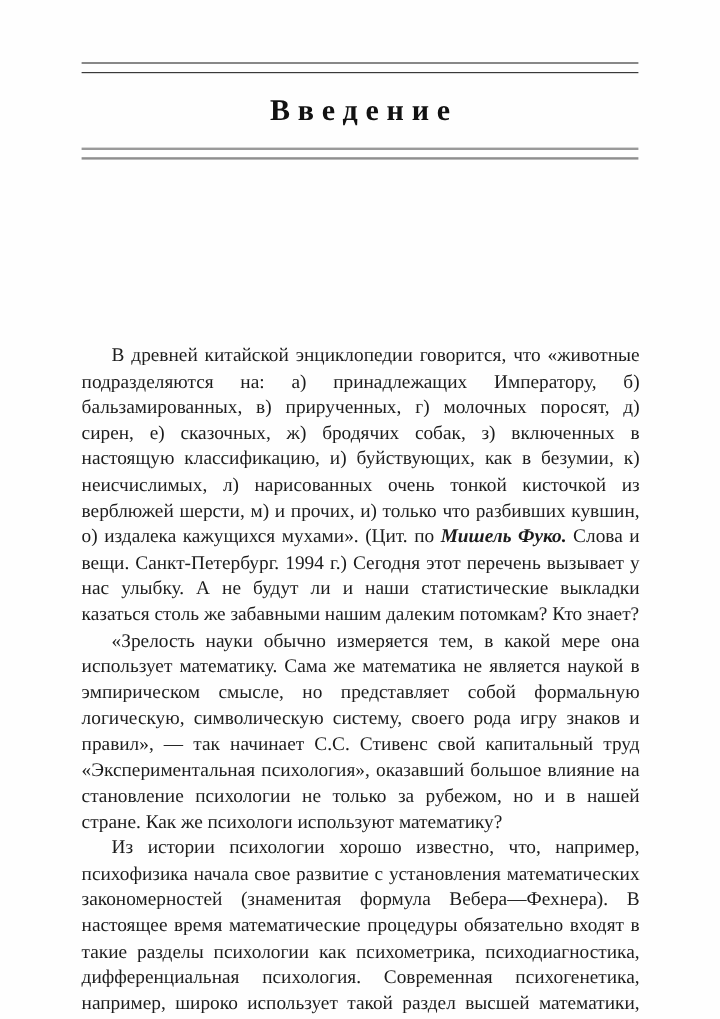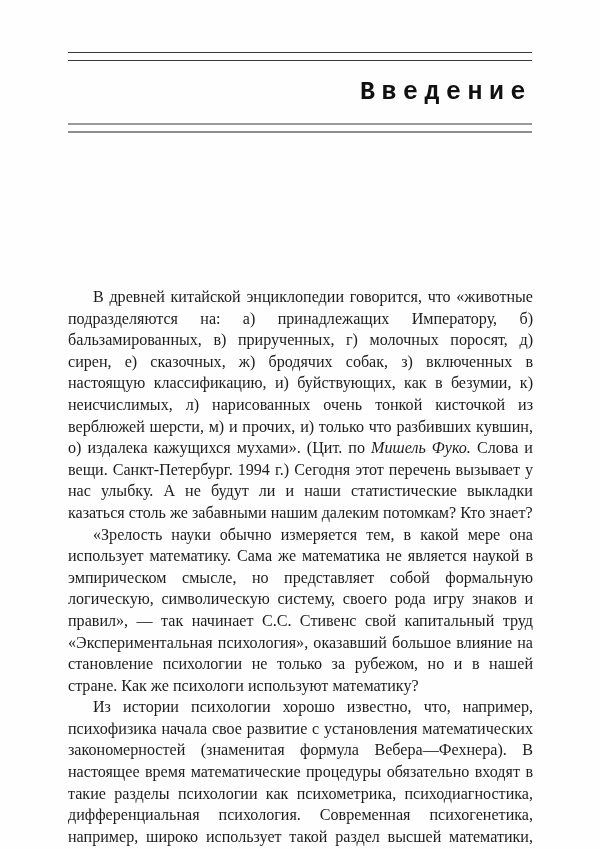--- a/index.html
+++ b/index.html
@@ -36,22 +36,22 @@
     border-bottom: 1.6px solid #3a3a3a;
   }
 
   .rule-bottom {
     height: 6px;
     border-top: 2.2px solid #9a9a9a;
     border-bottom: 2.2px solid #8e8e8e;
   }
 
   .chapter-title {
-    text-align: right;
-    font-family: Liberation Mono, monospace;
+    text-align: center;
+    font-family: Liberation Serif, serif;
     font-weight: bold;
     font-size: 25px;
     letter-spacing: 6.5px;
     color: #111111;
     padding: 19px 0 17px 0;
     text-indent: 6.5px;
     line-height: 1.05;
   }
 
   
@@ -68,21 +68,21 @@
     hyphens: none;
   }
 
   .body-text p {
     margin: 0;
     text-indent: 25px;
   }
 
   .cite-em {
     font-style: italic;
-    font-weight: normal;
+    font-weight: bold;
   }
 </style>
 </head>
 <body>
 
 <div class="page">
 
   <div class="header-block">
     <div class="rule-top"></div>
     <div class="chapter-title">Введение</div>

